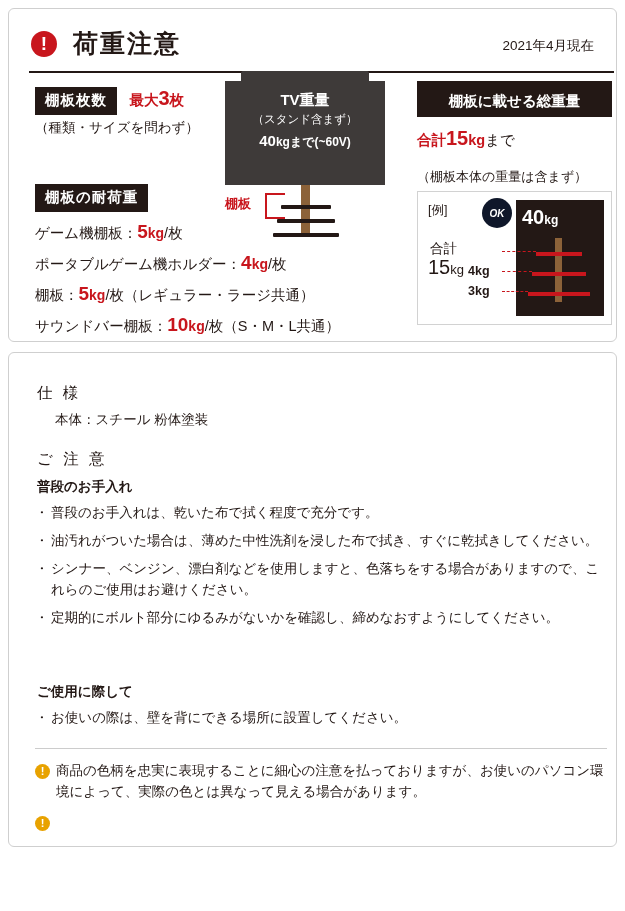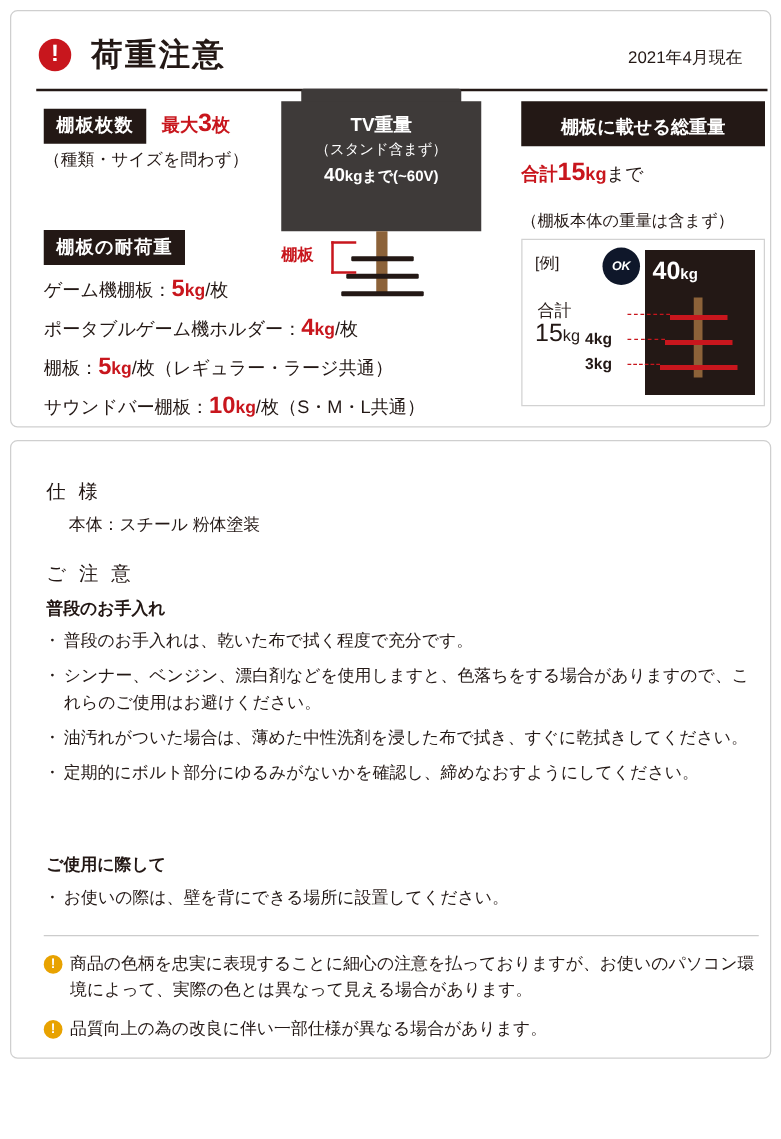--- a/index.html
+++ b/index.html
@@ -277,35 +277,34 @@
 <div class="panel" id="panel-spec">
 
   <div class="spec-h" id="spec-title">仕 様</div>
   <div class="spec-body" id="spec-line">本体：スチール 粉体塗装</div>
 
   <div class="spec-h" id="caution-title">ご 注 意</div>
 
   <div class="sub-head" id="daily-head">普段のお手入れ</div>
   <ul class="bullets" id="daily-list">
     <li>普段のお手入れは、乾いた布で拭く程度で充分です。</li>
+    <li>油汚れがついた場合は、薄めた中性洗剤を浸した布で拭き、すぐに乾拭きしてください。</li>
     <li>シンナー、ベンジン、漂白剤などを使用しますと、色落ちをする場合がありますので、これらのご使用はお避けください。</li>
-    <li>油汚れがついた場合は、薄めた中性洗剤を浸した布で拭き、すぐに乾拭きしてください。</li>
     <li>定期的にボルト部分にゆるみがないかを確認し、締めなおすようにしてください。</li>
   </ul>
 
   <div class="sub-head" id="use-head">ご使用に際して</div>
   <ul class="bullets" id="use-list">
     <li>お使いの際は、壁を背にできる場所に設置してください。</li>
   </ul>
 
   <div class="hr-spec"></div>
 
   <div class="notes">
     <div class="note-row">
       <div class="note-ic">!</div>
       <div>商品の色柄を忠実に表現することに細心の注意を払っておりますが、お使いのパソコン環境によって、実際の色とは異なって見える場合があります。</div>
     </div>
     <div class="note-row">
       <div class="note-ic">!</div>
-      <div>品質向上の為の改良に伴い一部仕様が異なる場合があります。</div>
     </div>
   </div>
 </div>
 
 </body></html>

